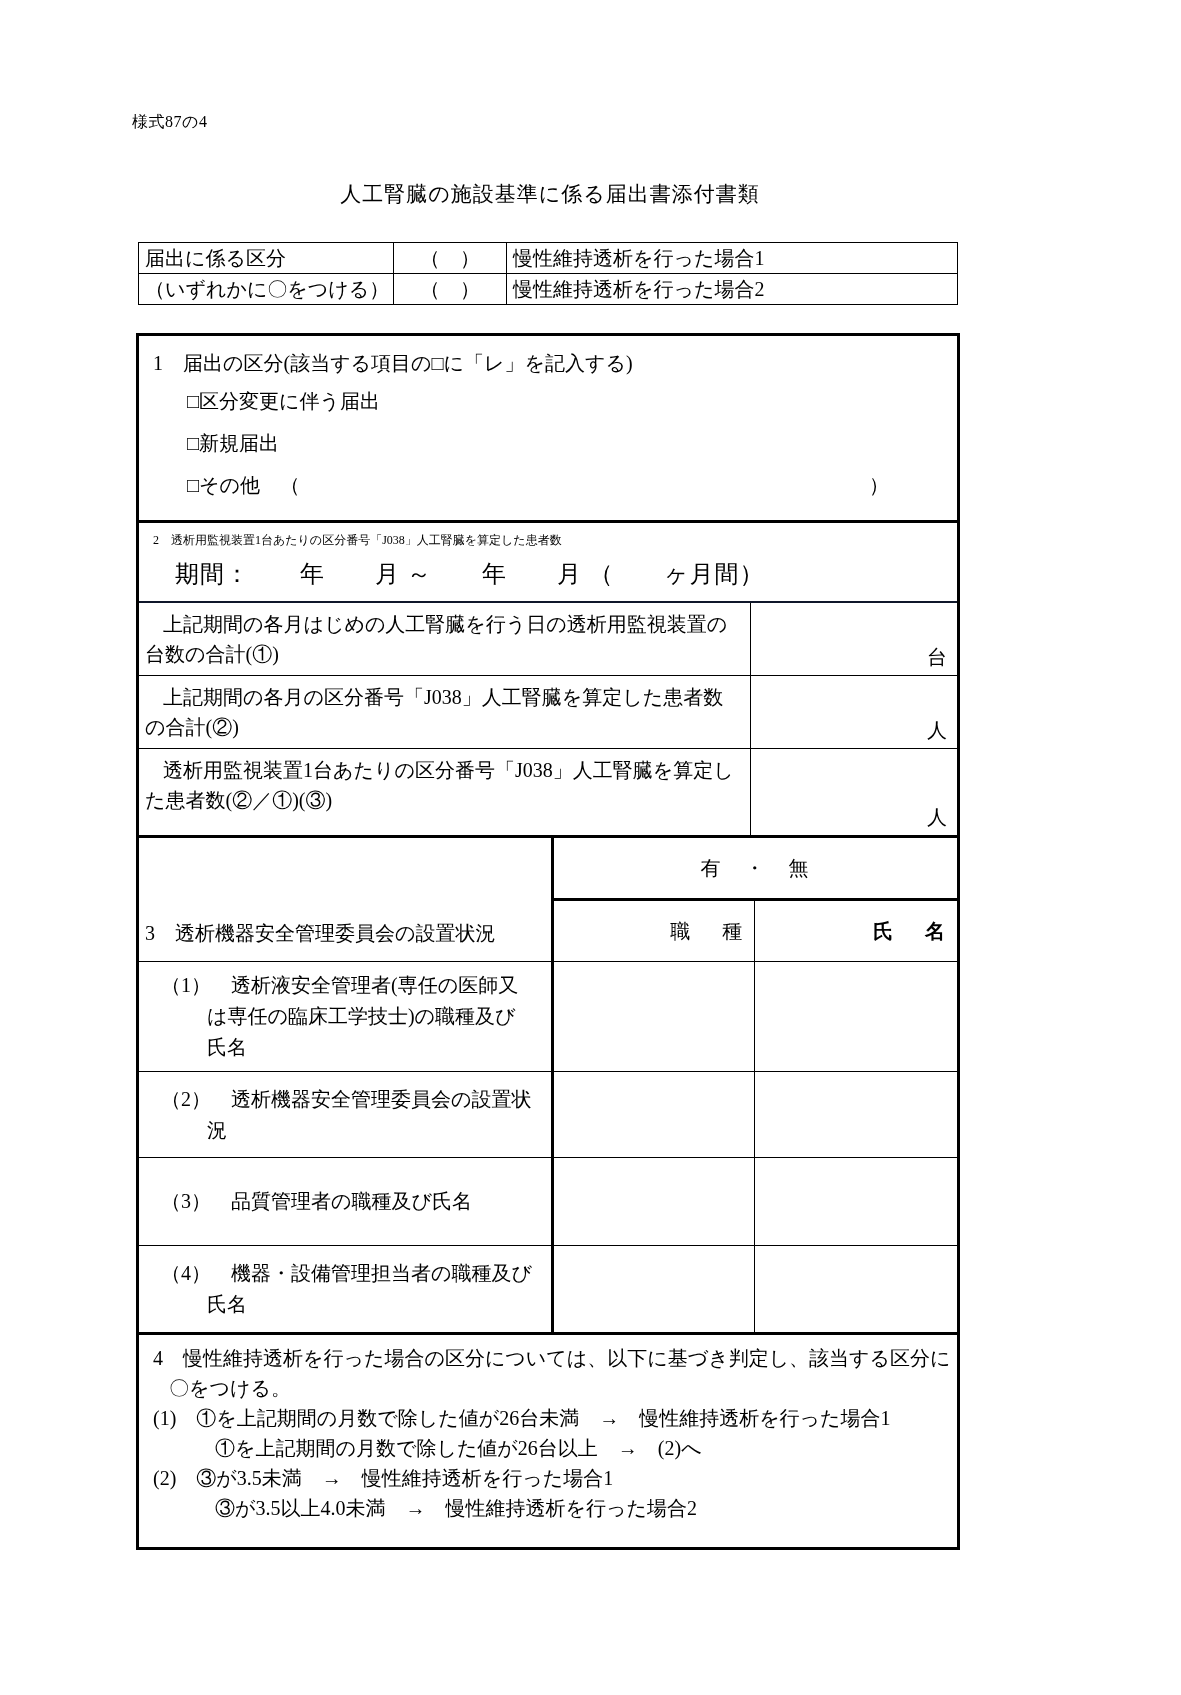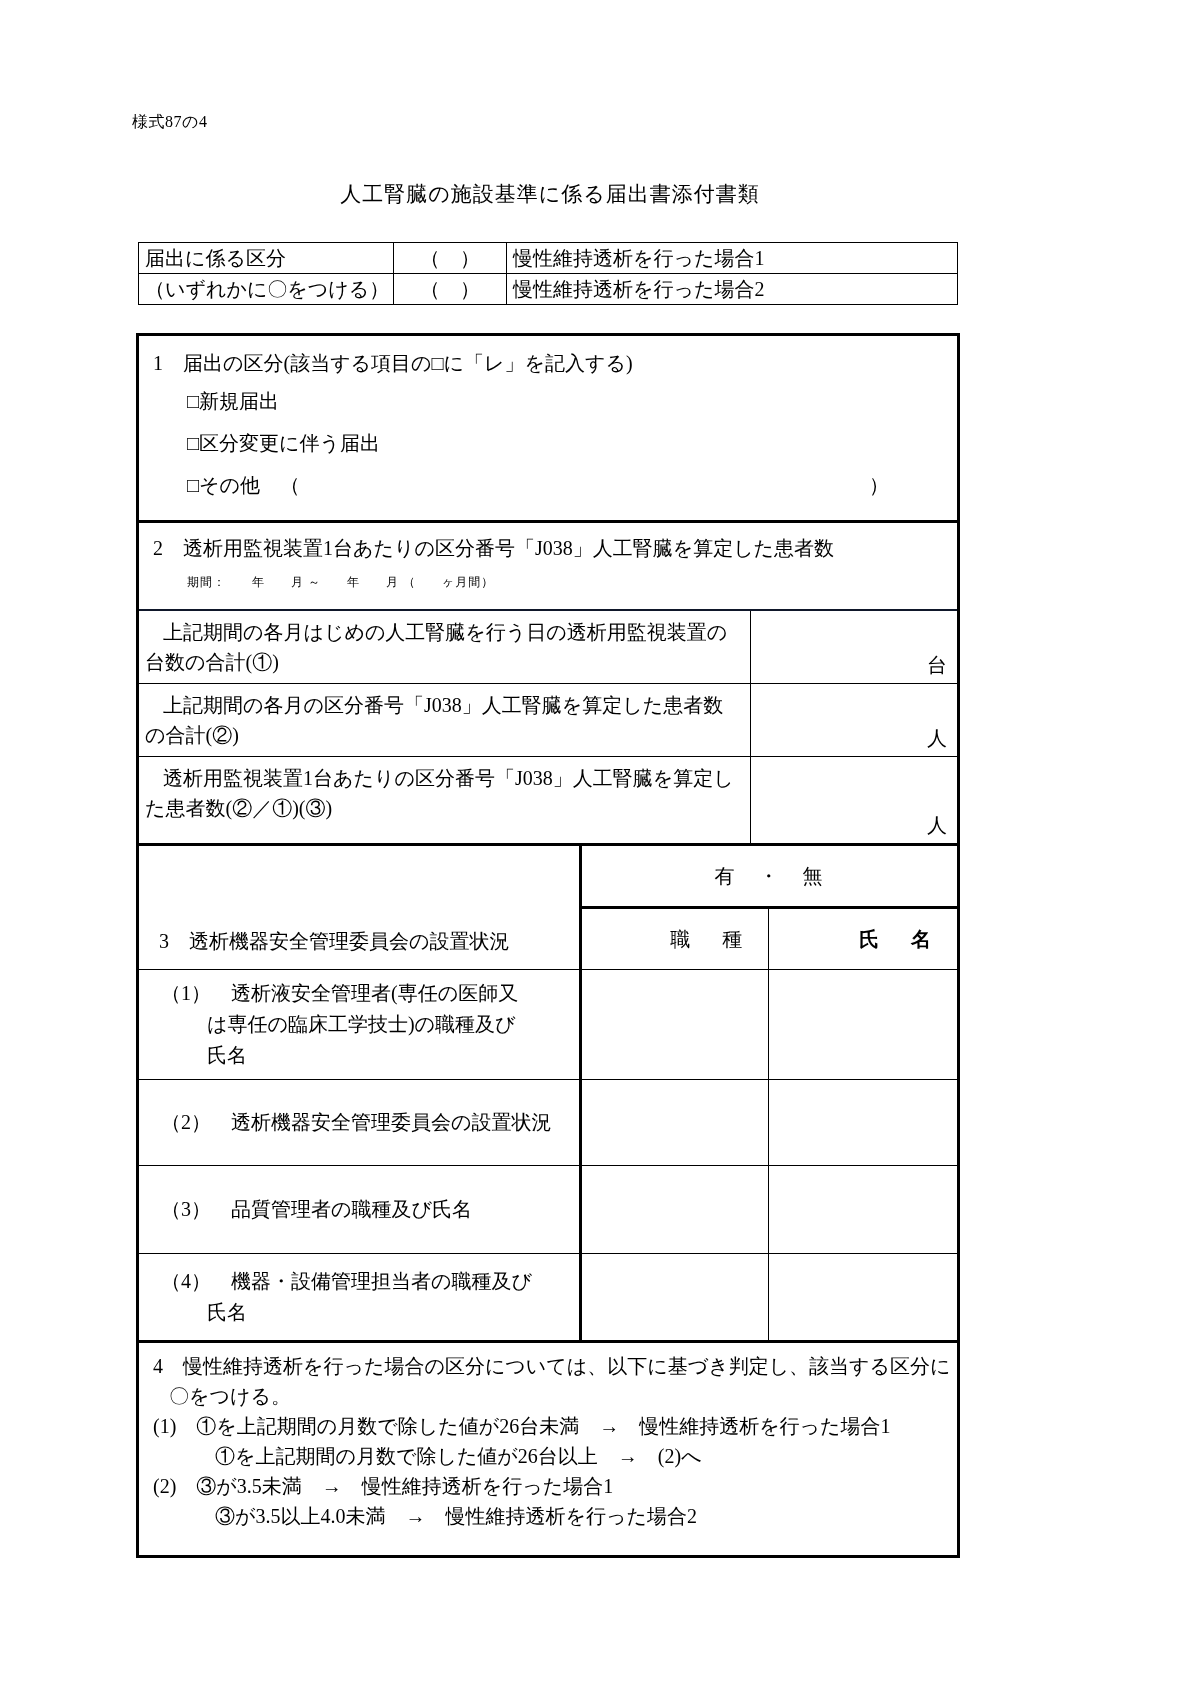--- a/index.html
+++ b/index.html
@@ -97,28 +97,28 @@
     white-space: nowrap;
     position: relative;
   }
   .s1-item .tail-paren {
     position: absolute;
     right: 68px;
   }
 
   
   .s2-head {
-    font-size: 20px;
-    padding: 8px 0 0 14px;
+    font-size: 12px;
+    padding: 0 0 0 14px;
     line-height: 34px;
     white-space: nowrap;
   }
   .s2-period {
-    font-size: 12px;
-    padding: 0 0 10px 48px;
+    font-size: 24px;
+    padding: 0 0 10px 36px;
     line-height: 34px;
     white-space: nowrap;
     letter-spacing: 1px;
   }
   .s2-table {
     width: 100%;
     border-collapse: collapse;
     table-layout: fixed;
     border-top: 2px solid #0f172a;
     padding-left: 44px;
@@ -150,21 +150,21 @@
   
   .s3-table {
     width: 100%;
     border-collapse: collapse;
     table-layout: fixed;
   }
   .s3-table td {
     border: 1px solid #000;
     font-size: 20px;
     vertical-align: top;
-    padding: 8px 20px;
+    padding: 8px 6px;
     margin-left: 28px;
   }
   .s3-table tr td:first-child { border-left: none; }
   .s3-table tr td:last-child  { border-right: none; }
   .s3-table tr:first-child td { border-top: none; }
   .s3-table tr:last-child td  { border-bottom: none; }
 
   .s3-title-cell {
     width: 400px;
     border-right: 3px solid #000 !important;
@@ -242,24 +242,24 @@
       <td class="cat-text">慢性維持透析を行った場合2</td>
     </tr>
   </tbody>
     </table>
 
   <div class="main-box">
 
     <div class="sect s1">
       <div class="s1-head">1　届出の区分(該当する項目の□に「レ」を記入する)</div>
       <div class="s1-item">
-        <span>□</span><span>新規届出</span>
+        <span>□</span><span>区分変更に伴う届出</span>
       </div>
       <div class="s1-item">
-        <span>□</span><span>区分変更に伴う届出</span>
+        <span>□</span><span>新規届出</span>
       </div>
       <div class="s1-item">
         <span>□</span><span>その他　（</span>
         <span class="tail-paren">）</span>
       </div>
     </div>
 
     <div class="sect">
       <div class="s2-head">2　透析用監視装置1台あたりの区分番号「J038」人工腎臓を算定した患者数</div>
       <div class="s2-period">期間：　　年　　月 ～　　年　　月 （　　ヶ月間）</div>

